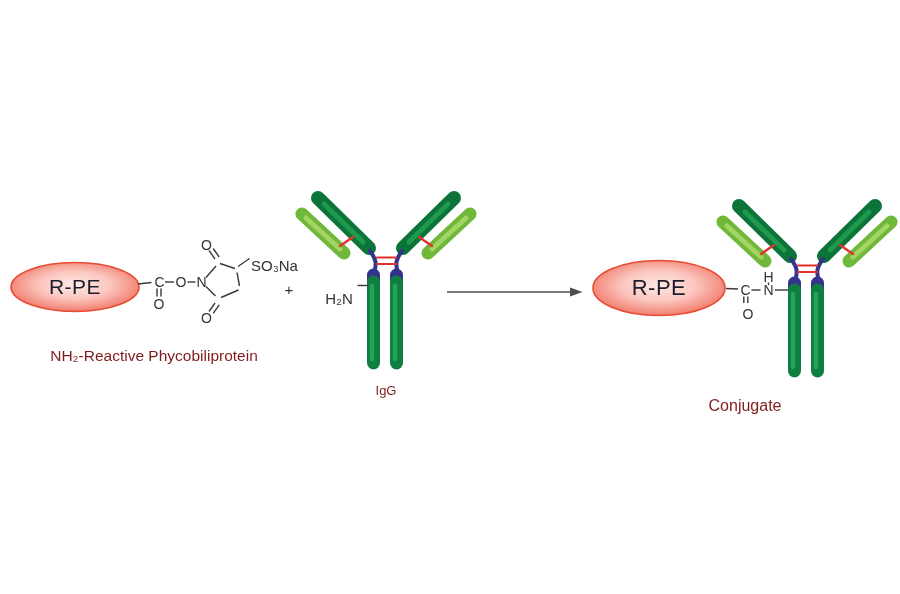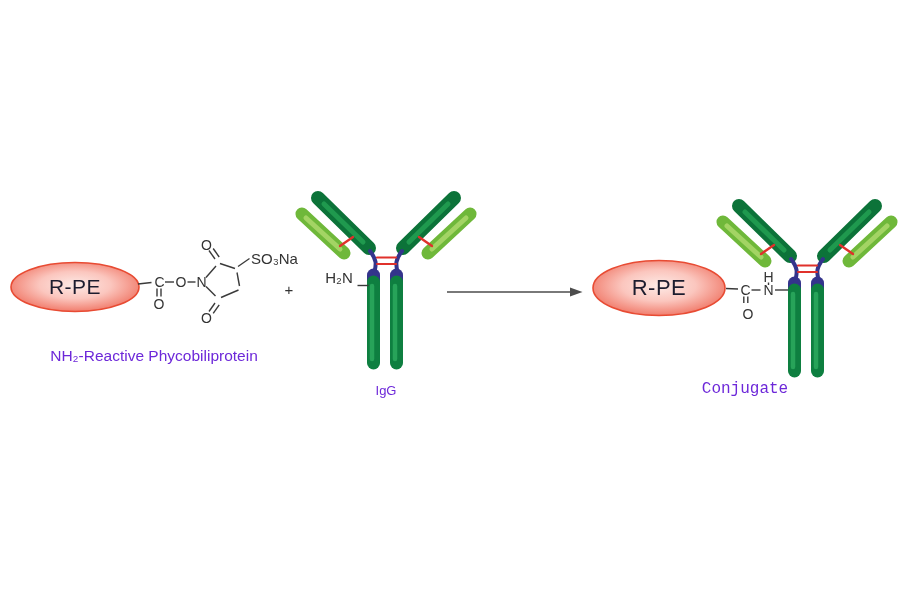--- a/index.html
+++ b/index.html
@@ -5,22 +5,22 @@
   html,body{margin:0;padding:0;background:#fff;}
   #canvas{
     position:relative;width:900px;height:594px;background:#ffffff;overflow:hidden;
     font-family:"Liberation Sans","DejaVu Sans",sans-serif;
   }
   svg{position:absolute;left:0;top:0;}
   .txt{position:absolute;transform:translate(-50%,-50%);white-space:nowrap;color:#363636;}
   .txt-left{position:absolute;transform:translate(0,-50%);white-space:nowrap;color:#363636;}
   .atom{font-size:14px;color:#333;}
   .protein{font-size:21px;font-weight:normal;color:#1c1c2e;letter-spacing:.5px;}
-  .caption{font-size:15.5px;color:#6d28d9;}
-  .sulfo{font-size:15px;color:#333;}
+  .caption{font-size:15.5px;color:#7f1d1d;}
+  .sulfo{font-size:15px;color:#333;margin-top:7px;}
   .amine{font-size:15px;color:#333;}
   .plus{font-size:15px;color:#333;}
   
   .bond{stroke:#3a3a3a;stroke-width:1.4;fill:none;}
   .arm{stroke:#0c7339;stroke-width:14;stroke-linecap:round;}
   .arm-hl{stroke:#1f994e;stroke-width:5;stroke-linecap:round;}
   .lc{stroke:#6fb83a;stroke-width:13;stroke-linecap:round;}
   .lc-hl{stroke:#a3d464;stroke-width:5;stroke-linecap:round;}
   .hc{stroke:#0e7f40;stroke-width:13;stroke-linecap:round;}
   .hc-hl{stroke:#27a359;stroke-width:4.5;stroke-linecap:round;}
@@ -132,23 +132,23 @@
   <div class="txt atom" style="left:201.5px;top:282px;">N</div>
   <div class="txt atom" style="left:159px;top:303.5px;">O</div>
   <div class="txt atom" style="left:206.5px;top:244.5px;">O</div>
   <div class="txt atom" style="left:206.5px;top:317.5px;">O</div>
   <div class="txt-left sulfo" style="left:251px;top:258px;">SO₃Na</div>
 
   <div class="txt plus" style="left:289px;top:289px;">+</div>
 
   <div class="txt caption" style="left:154px;top:356px;">NH₂-Reactive Phycobiliprotein</div>
 
-  <div class="txt amine" style="left:339px;top:277px;">H₂N</div>
+  <div class="txt amine" style="left:339px;top:298px;">H₂N</div>
   <div class="txt caption" style="left:386px;top:390px;font-size:13px;">IgG</div>
 
   <div class="txt protein" style="left:659px;top:288px;font-size:22px;">R-PE</div>
   <div class="txt atom" style="left:745.5px;top:290px;">C</div>
   <div class="txt atom" style="left:748px;top:313.5px;">O</div>
   <div class="txt atom" style="left:768.5px;top:277px;">H</div>
   <div class="txt atom" style="left:768.5px;top:290px;">N</div>
-  <div class="txt caption" style="left:745px;top:389px;font-size:16px;font-family:Liberation Mono, monospace;">Conjugate</div>
+  <div class="txt caption" style="left:745px;top:406px;font-size:16px;">Conjugate</div>
 
 </div>
 
 </body></html>

